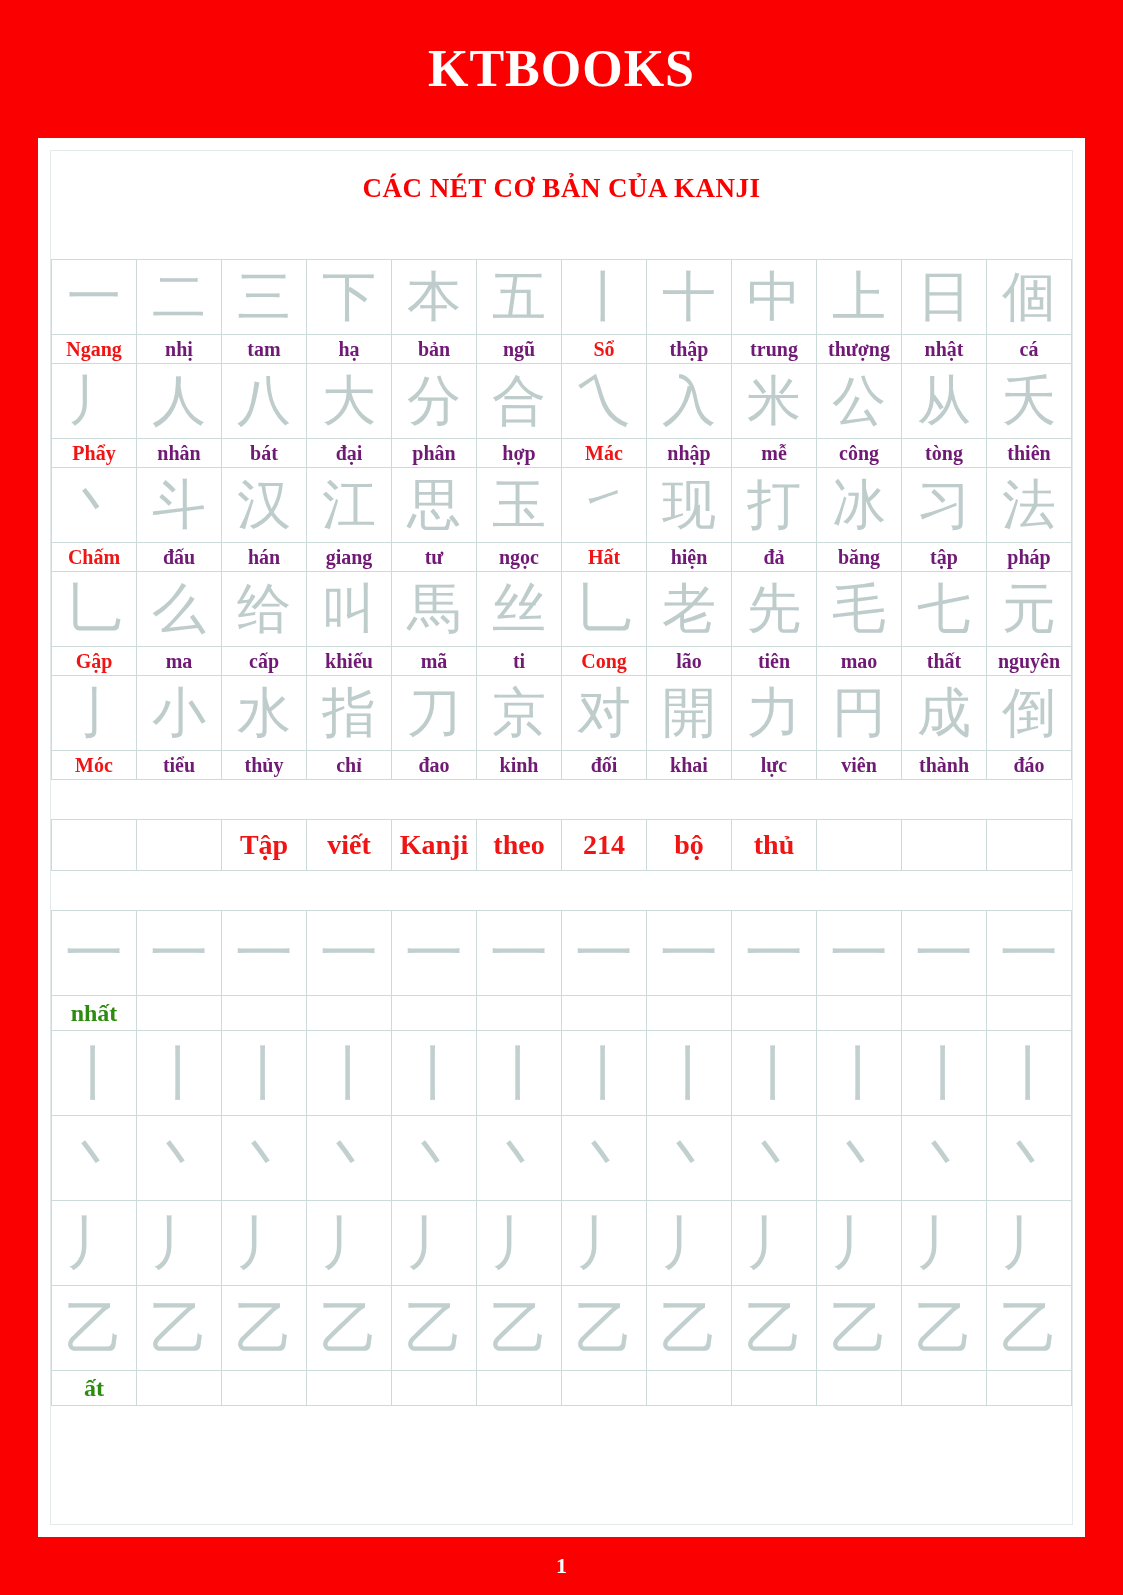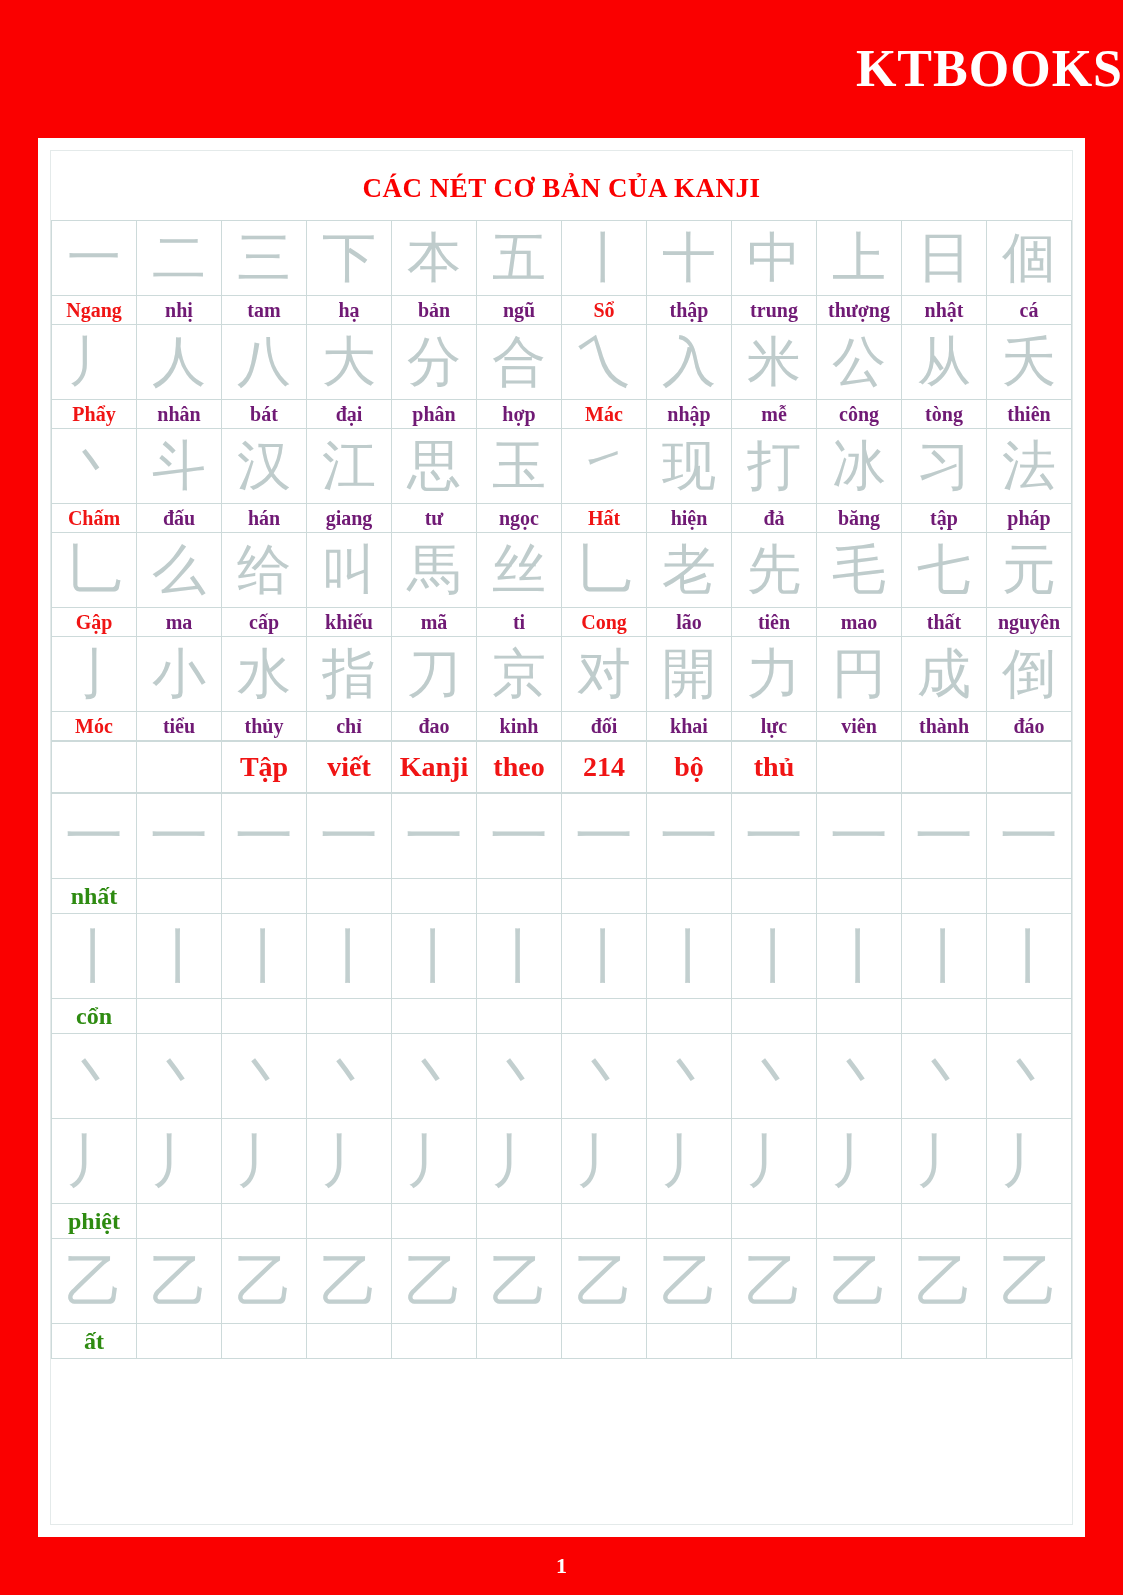--- a/index.html
+++ b/index.html
@@ -23,21 +23,21 @@
     display: flex;
     flex-direction: column;
   }
 
   
   .brand-band {
     height: 138px;
     flex: none;
     display: flex;
     align-items: center;
-    justify-content: flex-end;
+    justify-content: center;
     background: #FA0000;
   }
   .brand-title {
     color: #FFFFFF;
     font-size: 52px;
     font-weight: bold;
     letter-spacing: 1px;
     font-family: "Liberation Serif", "DejaVu Serif", serif;
     line-height: 1;
   }
@@ -54,20 +54,21 @@
     min-height: 0;
   }
 
   .sheet {
     border: 1px solid #E4EAEA;
     box-sizing: border-box;
     flex: 1 1 auto;
     display: flex;
     flex-direction: column;
     min-height: 0;
+    gap: 39px;
   }
 
   .sheet-title {
     text-align: center;
     color: #FA0000;
     font-size: 27px;
     font-weight: bold;
     padding: 22px 0 16px 0;
     letter-spacing: .5px;
     flex: none;
@@ -681,126 +682,94 @@
                 <span class="practice-glyph">丨</span>
               </td>
               <td class="practice-glyph-cell">
                 <span class="practice-glyph">丨</span>
               </td>
               <td class="practice-glyph-cell">
                 <span class="practice-glyph">丨</span>
               </td>
             </tr>
             <tr>
-              <td class="practice-label-cell">
-                <span class="practice-lbl">cổn</span>
-              </td>
-              <td class="practice-label-cell"></td>
-              <td class="practice-label-cell"></td>
-              <td class="practice-label-cell"></td>
-              <td class="practice-label-cell"></td>
-              <td class="practice-label-cell"></td>
-              <td class="practice-label-cell"></td>
-              <td class="practice-label-cell"></td>
-              <td class="practice-label-cell"></td>
-              <td class="practice-label-cell"></td>
-              <td class="practice-label-cell"></td>
-              <td class="practice-label-cell"></td>
-            </tr>
-            <tr>
-              <td class="practice-glyph-cell">
-                <span class="practice-glyph">丶</span>
-              </td>
-              <td class="practice-glyph-cell">
-                <span class="practice-glyph">丶</span>
-              </td>
-              <td class="practice-glyph-cell">
-                <span class="practice-glyph">丶</span>
-              </td>
-              <td class="practice-glyph-cell">
-                <span class="practice-glyph">丶</span>
-              </td>
-              <td class="practice-glyph-cell">
-                <span class="practice-glyph">丶</span>
-              </td>
-              <td class="practice-glyph-cell">
-                <span class="practice-glyph">丶</span>
-              </td>
-              <td class="practice-glyph-cell">
-                <span class="practice-glyph">丶</span>
-              </td>
-              <td class="practice-glyph-cell">
-                <span class="practice-glyph">丶</span>
-              </td>
-              <td class="practice-glyph-cell">
-                <span class="practice-glyph">丶</span>
-              </td>
-              <td class="practice-glyph-cell">
-                <span class="practice-glyph">丶</span>
-              </td>
-              <td class="practice-glyph-cell">
-                <span class="practice-glyph">丶</span>
-              </td>
-              <td class="practice-glyph-cell">
-                <span class="practice-glyph">丶</span>
-              </td>
-            </tr>
-            <tr>
-              <td class="practice-glyph-cell">
-                <span class="practice-glyph">丿</span>
-              </td>
-              <td class="practice-glyph-cell">
-                <span class="practice-glyph">丿</span>
-              </td>
-              <td class="practice-glyph-cell">
-                <span class="practice-glyph">丿</span>
-              </td>
-              <td class="practice-glyph-cell">
-                <span class="practice-glyph">丿</span>
-              </td>
-              <td class="practice-glyph-cell">
-                <span class="practice-glyph">丿</span>
-              </td>
-              <td class="practice-glyph-cell">
-                <span class="practice-glyph">丿</span>
-              </td>
-              <td class="practice-glyph-cell">
-                <span class="practice-glyph">丿</span>
-              </td>
-              <td class="practice-glyph-cell">
-                <span class="practice-glyph">丿</span>
-              </td>
-              <td class="practice-glyph-cell">
-                <span class="practice-glyph">丿</span>
-              </td>
-              <td class="practice-glyph-cell">
-                <span class="practice-glyph">丿</span>
-              </td>
-              <td class="practice-glyph-cell">
-                <span class="practice-glyph">丿</span>
-              </td>
-              <td class="practice-glyph-cell">
-                <span class="practice-glyph">丿</span>
-              </td>
-            </tr>
-            <tr>
-              <td class="practice-label-cell">
-                <span class="practice-lbl">phiệt</span>
-              </td>
-              <td class="practice-label-cell"></td>
-              <td class="practice-label-cell"></td>
-              <td class="practice-label-cell"></td>
-              <td class="practice-label-cell"></td>
-              <td class="practice-label-cell"></td>
-              <td class="practice-label-cell"></td>
-              <td class="practice-label-cell"></td>
-              <td class="practice-label-cell"></td>
-              <td class="practice-label-cell"></td>
-              <td class="practice-label-cell"></td>
-              <td class="practice-label-cell"></td>
+              <td class="practice-glyph-cell">
+                <span class="practice-glyph">丶</span>
+              </td>
+              <td class="practice-glyph-cell">
+                <span class="practice-glyph">丶</span>
+              </td>
+              <td class="practice-glyph-cell">
+                <span class="practice-glyph">丶</span>
+              </td>
+              <td class="practice-glyph-cell">
+                <span class="practice-glyph">丶</span>
+              </td>
+              <td class="practice-glyph-cell">
+                <span class="practice-glyph">丶</span>
+              </td>
+              <td class="practice-glyph-cell">
+                <span class="practice-glyph">丶</span>
+              </td>
+              <td class="practice-glyph-cell">
+                <span class="practice-glyph">丶</span>
+              </td>
+              <td class="practice-glyph-cell">
+                <span class="practice-glyph">丶</span>
+              </td>
+              <td class="practice-glyph-cell">
+                <span class="practice-glyph">丶</span>
+              </td>
+              <td class="practice-glyph-cell">
+                <span class="practice-glyph">丶</span>
+              </td>
+              <td class="practice-glyph-cell">
+                <span class="practice-glyph">丶</span>
+              </td>
+              <td class="practice-glyph-cell">
+                <span class="practice-glyph">丶</span>
+              </td>
+            </tr>
+            <tr>
+              <td class="practice-glyph-cell">
+                <span class="practice-glyph">丿</span>
+              </td>
+              <td class="practice-glyph-cell">
+                <span class="practice-glyph">丿</span>
+              </td>
+              <td class="practice-glyph-cell">
+                <span class="practice-glyph">丿</span>
+              </td>
+              <td class="practice-glyph-cell">
+                <span class="practice-glyph">丿</span>
+              </td>
+              <td class="practice-glyph-cell">
+                <span class="practice-glyph">丿</span>
+              </td>
+              <td class="practice-glyph-cell">
+                <span class="practice-glyph">丿</span>
+              </td>
+              <td class="practice-glyph-cell">
+                <span class="practice-glyph">丿</span>
+              </td>
+              <td class="practice-glyph-cell">
+                <span class="practice-glyph">丿</span>
+              </td>
+              <td class="practice-glyph-cell">
+                <span class="practice-glyph">丿</span>
+              </td>
+              <td class="practice-glyph-cell">
+                <span class="practice-glyph">丿</span>
+              </td>
+              <td class="practice-glyph-cell">
+                <span class="practice-glyph">丿</span>
+              </td>
+              <td class="practice-glyph-cell">
+                <span class="practice-glyph">丿</span>
+              </td>
             </tr>
             <tr>
               <td class="practice-glyph-cell">
                 <span class="practice-glyph">乙</span>
               </td>
               <td class="practice-glyph-cell">
                 <span class="practice-glyph">乙</span>
               </td>
               <td class="practice-glyph-cell">
                 <span class="practice-glyph">乙</span>

